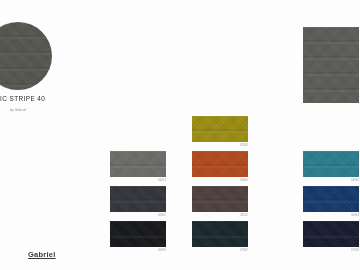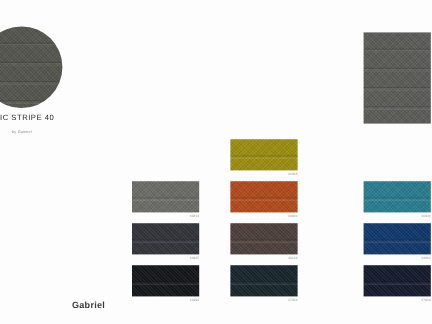--- a/index.html
+++ b/index.html
@@ -84,26 +84,27 @@
     margin-left: 24px;
     font-size: 3.2px;
     letter-spacing: 0.2px;
     color: #8a8a8a;
     white-space: nowrap;
   }
 
   
   .brand {
     position: absolute;
-    left: 60px;
+    left: 28px;
     top: 250px;
     font-size: 7.5px;
     font-weight: 700;
     letter-spacing: 0.25px;
     color: #3a3a3a;
+    text-decoration: underline;
   }
 
   
   .swatch {
     position: absolute;
   }
   .swatch .chip {
     width: 100%;
     height: 100%;
     box-sizing: border-box;

